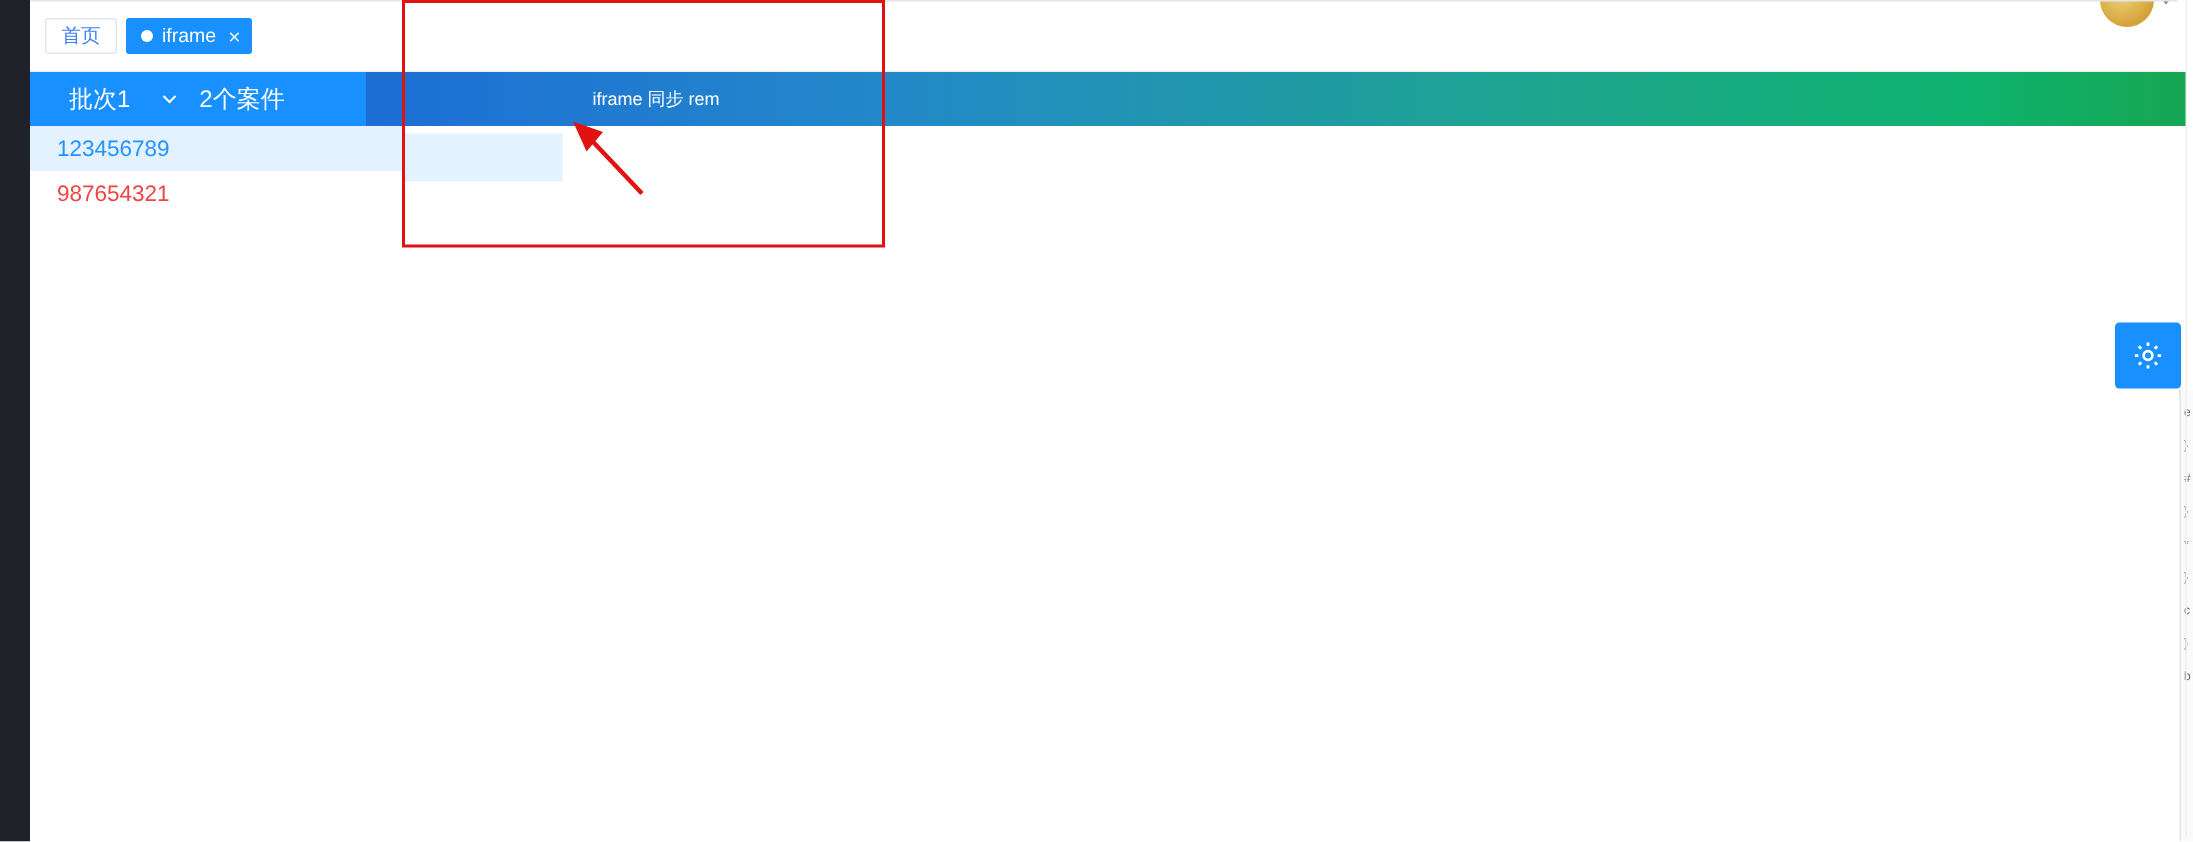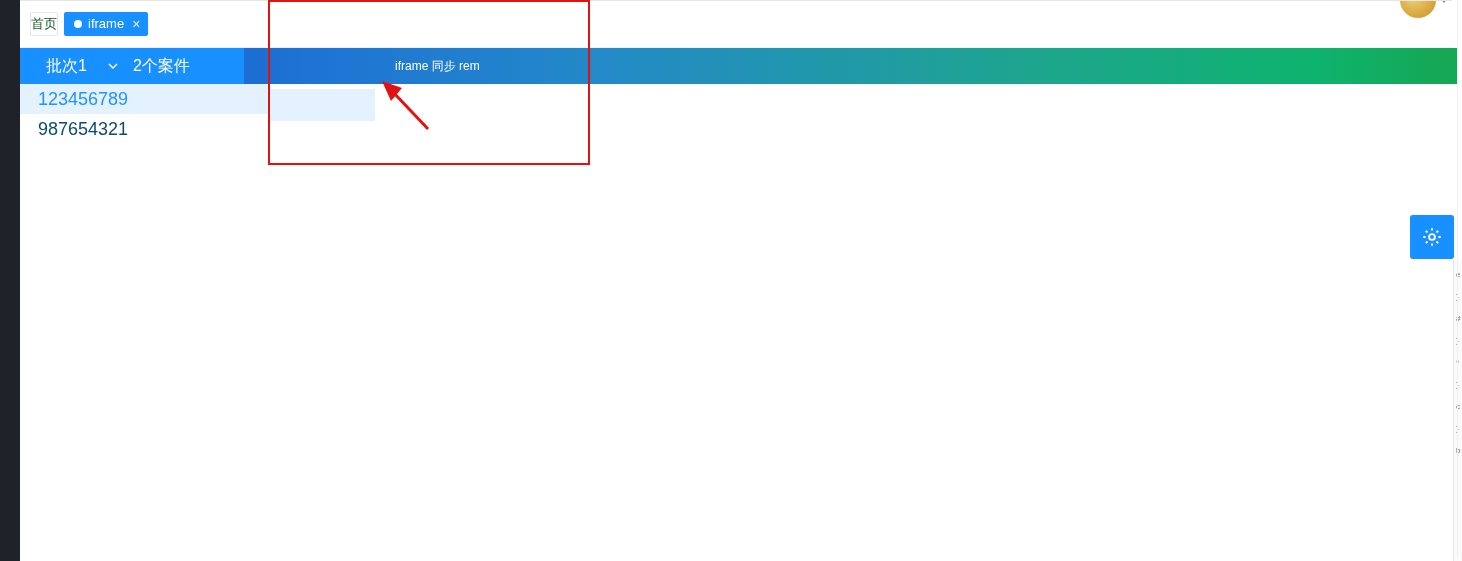--- a/index.html
+++ b/index.html
@@ -45,28 +45,28 @@
     right: 10px;
     height: 48px;
     border-top: 1px solid #e6e6e6;
     border-bottom: 1px solid #f0f0f0;
     padding: 0 10px;
     display: flex;
     align-items: center;
   }
   .tab-home {
     height: 24px;
-    padding: 0 0;
+    padding: 0 10px;
     border: 1px solid #e6e6e6;
     border-radius: 2px;
     display: inline-flex;
     align-items: center;
     justify-content: center;
     font-size: 13px;
-    color: #14532d;
+    color: #3b82f6;
     margin-right: 6px;
     cursor: pointer;
     line-height: 22px;
   }
   .tab-active {
     height: 24px;
     padding: 0 8px 0 10px;
     background: #1890ff;
     color: #fff;
     border-radius: 2px;
@@ -129,30 +129,30 @@
   .sidebar {
     position: absolute;
     left: 0; top: 0;
     width: 248px;
     display: flex;
     flex-direction: column;
   }
   .sidebar-item {
     height: 30px;
     padding: 0 18px;
-    font-size: 18px;
+    font-size: 15px;
     display: flex;
     align-items: center;
     cursor: pointer;
   }
   .sidebar-item.selected {
     background: #e4f2ff;
     color: #2492ff;
   }
-  .sidebar-item.other { color: #0c4a6e; }
+  .sidebar-item.other { color: #ef4444; }
   
   .selected-extension {
     position: absolute;
     left: 248px;
     top: 5px;
     height: 32px;
     width: 107px;
     background: #e4f2ff;
   }
   .redbox {

